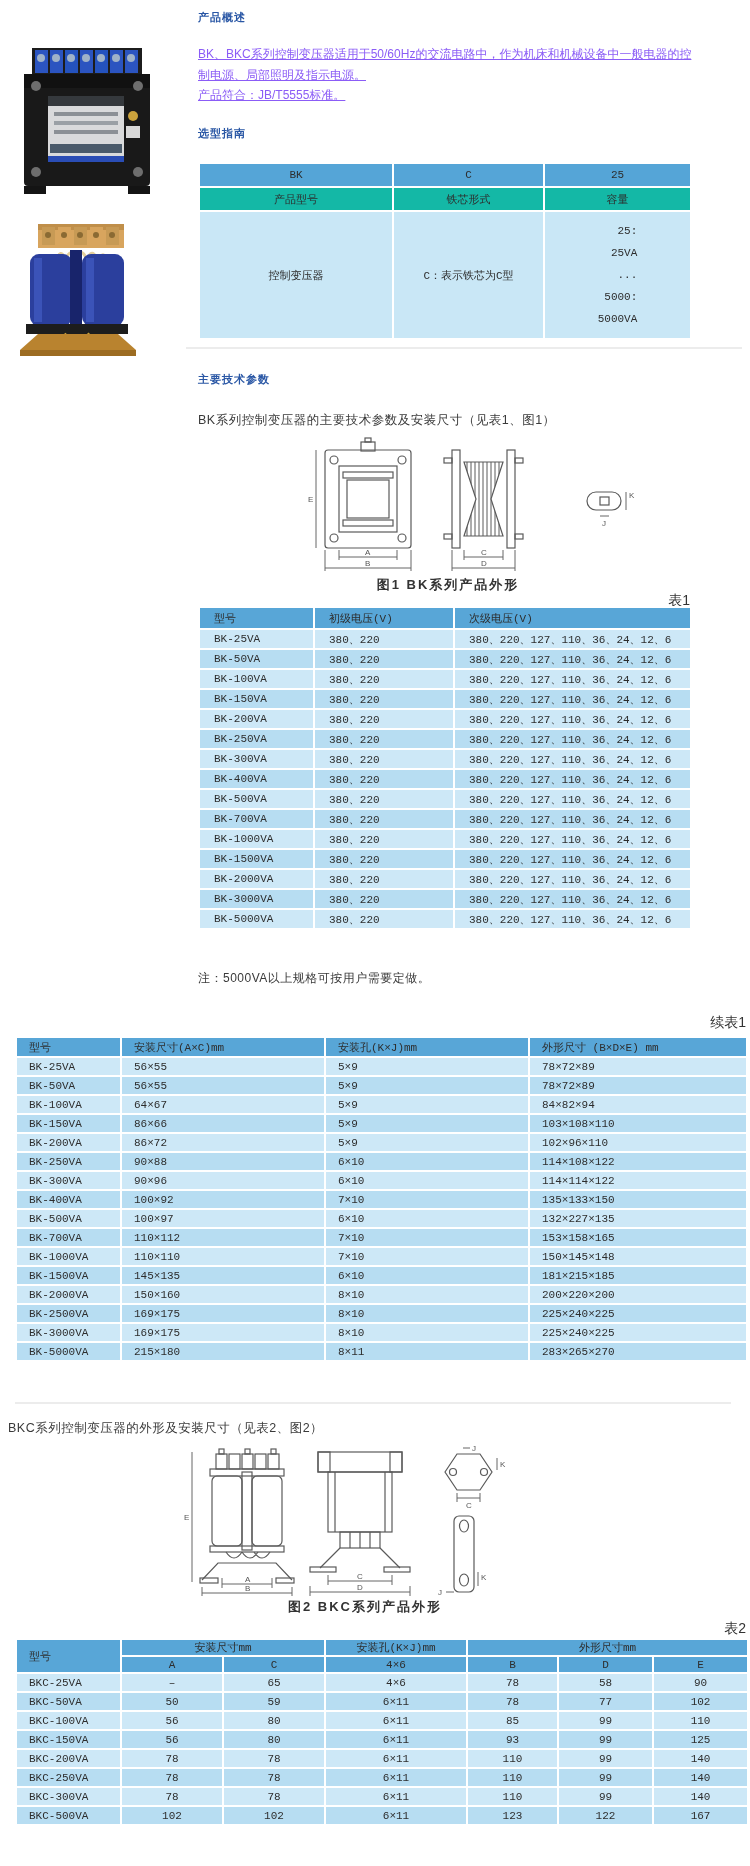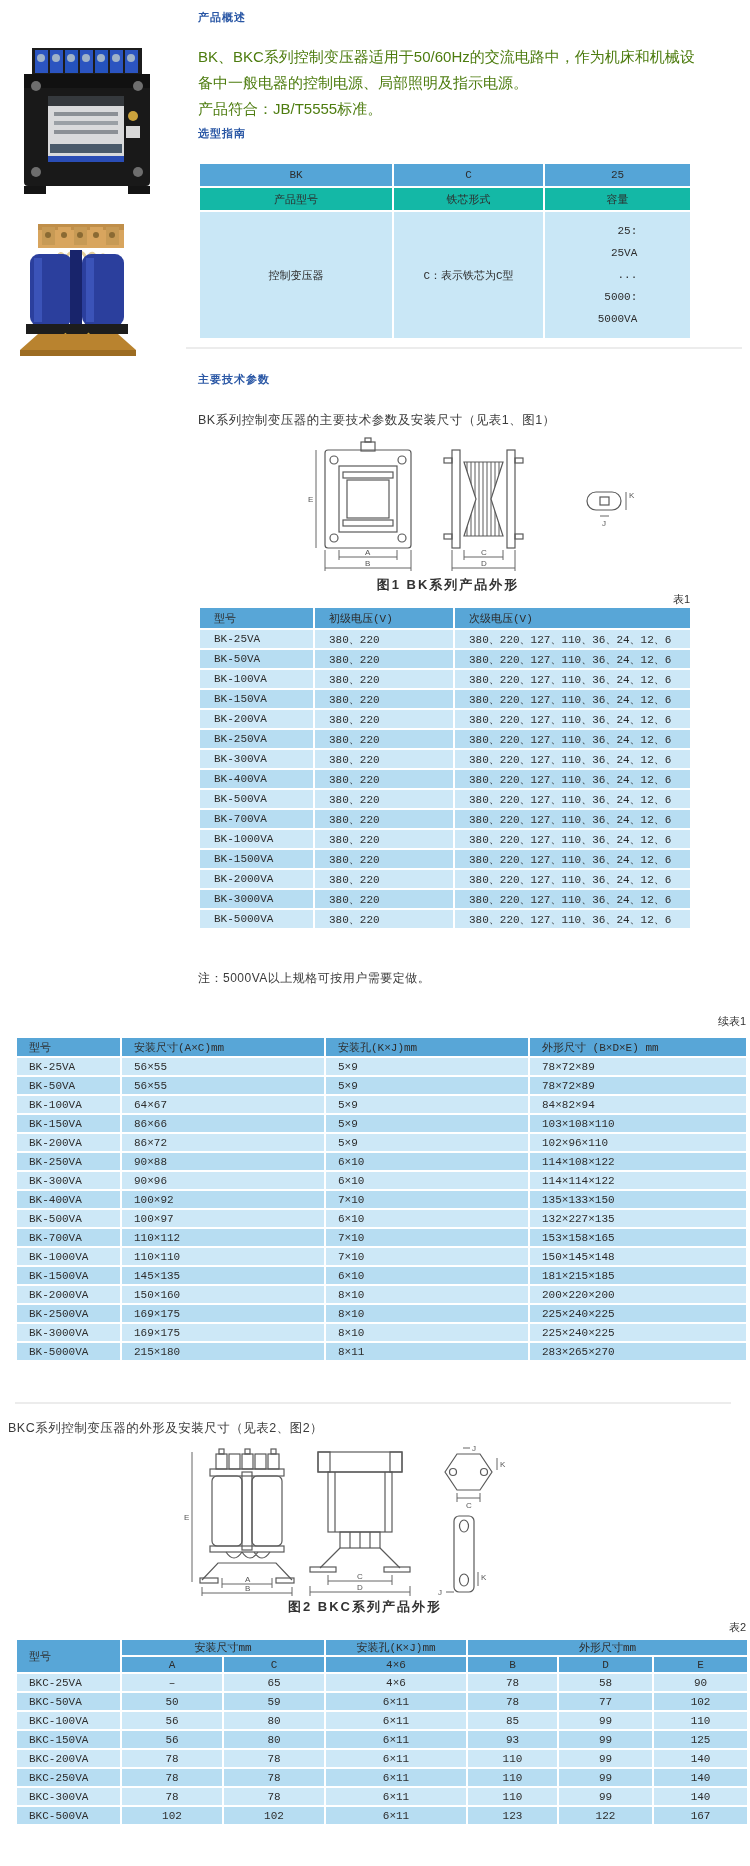--- a/index.html
+++ b/index.html
@@ -1,23 +1,23 @@
 <!DOCTYPE html>
 <html><head>
 <meta charset="utf-8">
 <style>
   html,body{margin:0;padding:0;background:#fff;}
   #page{position:relative;width:750px;height:1866px;background:#fff;overflow:hidden;
         font-family:"Liberation Sans","DejaVu Sans",sans-serif;color:#3d3d3d;}
   .abs{position:absolute;}
   .sec-heading{font-size:11px;font-weight:700;color:#2a57a5;letter-spacing:1px;}
-  .body-text{font-size:15px;line-height:1.72;color:#4d7c0f;}
+  .body-text{font-size:12px;line-height:1.72;color:#8b5cf6;text-decoration:underline;}
   .intro-text{font-size:12.5px;color:#3a3a3a;letter-spacing:.5px;}
   .fig-caption{font-size:13px;font-weight:700;color:#333;text-align:center;letter-spacing:2px;}
-  .tbl-label{font-size:11px;color:#333;text-align:right;}
+  .tbl-label{font-size:14px;color:#333;text-align:right;}
   .note-text{font-size:12px;color:#3a3a3a;letter-spacing:.5px;}
   .divider{height:2px;background:#ececec;}
 
   table{border-collapse:collapse;table-layout:fixed;width:100%;font-family:Liberation Mono, monospace;}
   th,td{border:2px solid #fff;font-weight:400;font-size:11px;color:#2d2d2d;padding:0 4px;overflow:hidden;white-space:nowrap;}
   thead th{background:#58a6d7;text-align:center;height:19px;}
   tbody tr:nth-child(odd) td{background:#cde8f7;}
   tbody tr:nth-child(even) td{background:#b7ddf2;}
 
   

